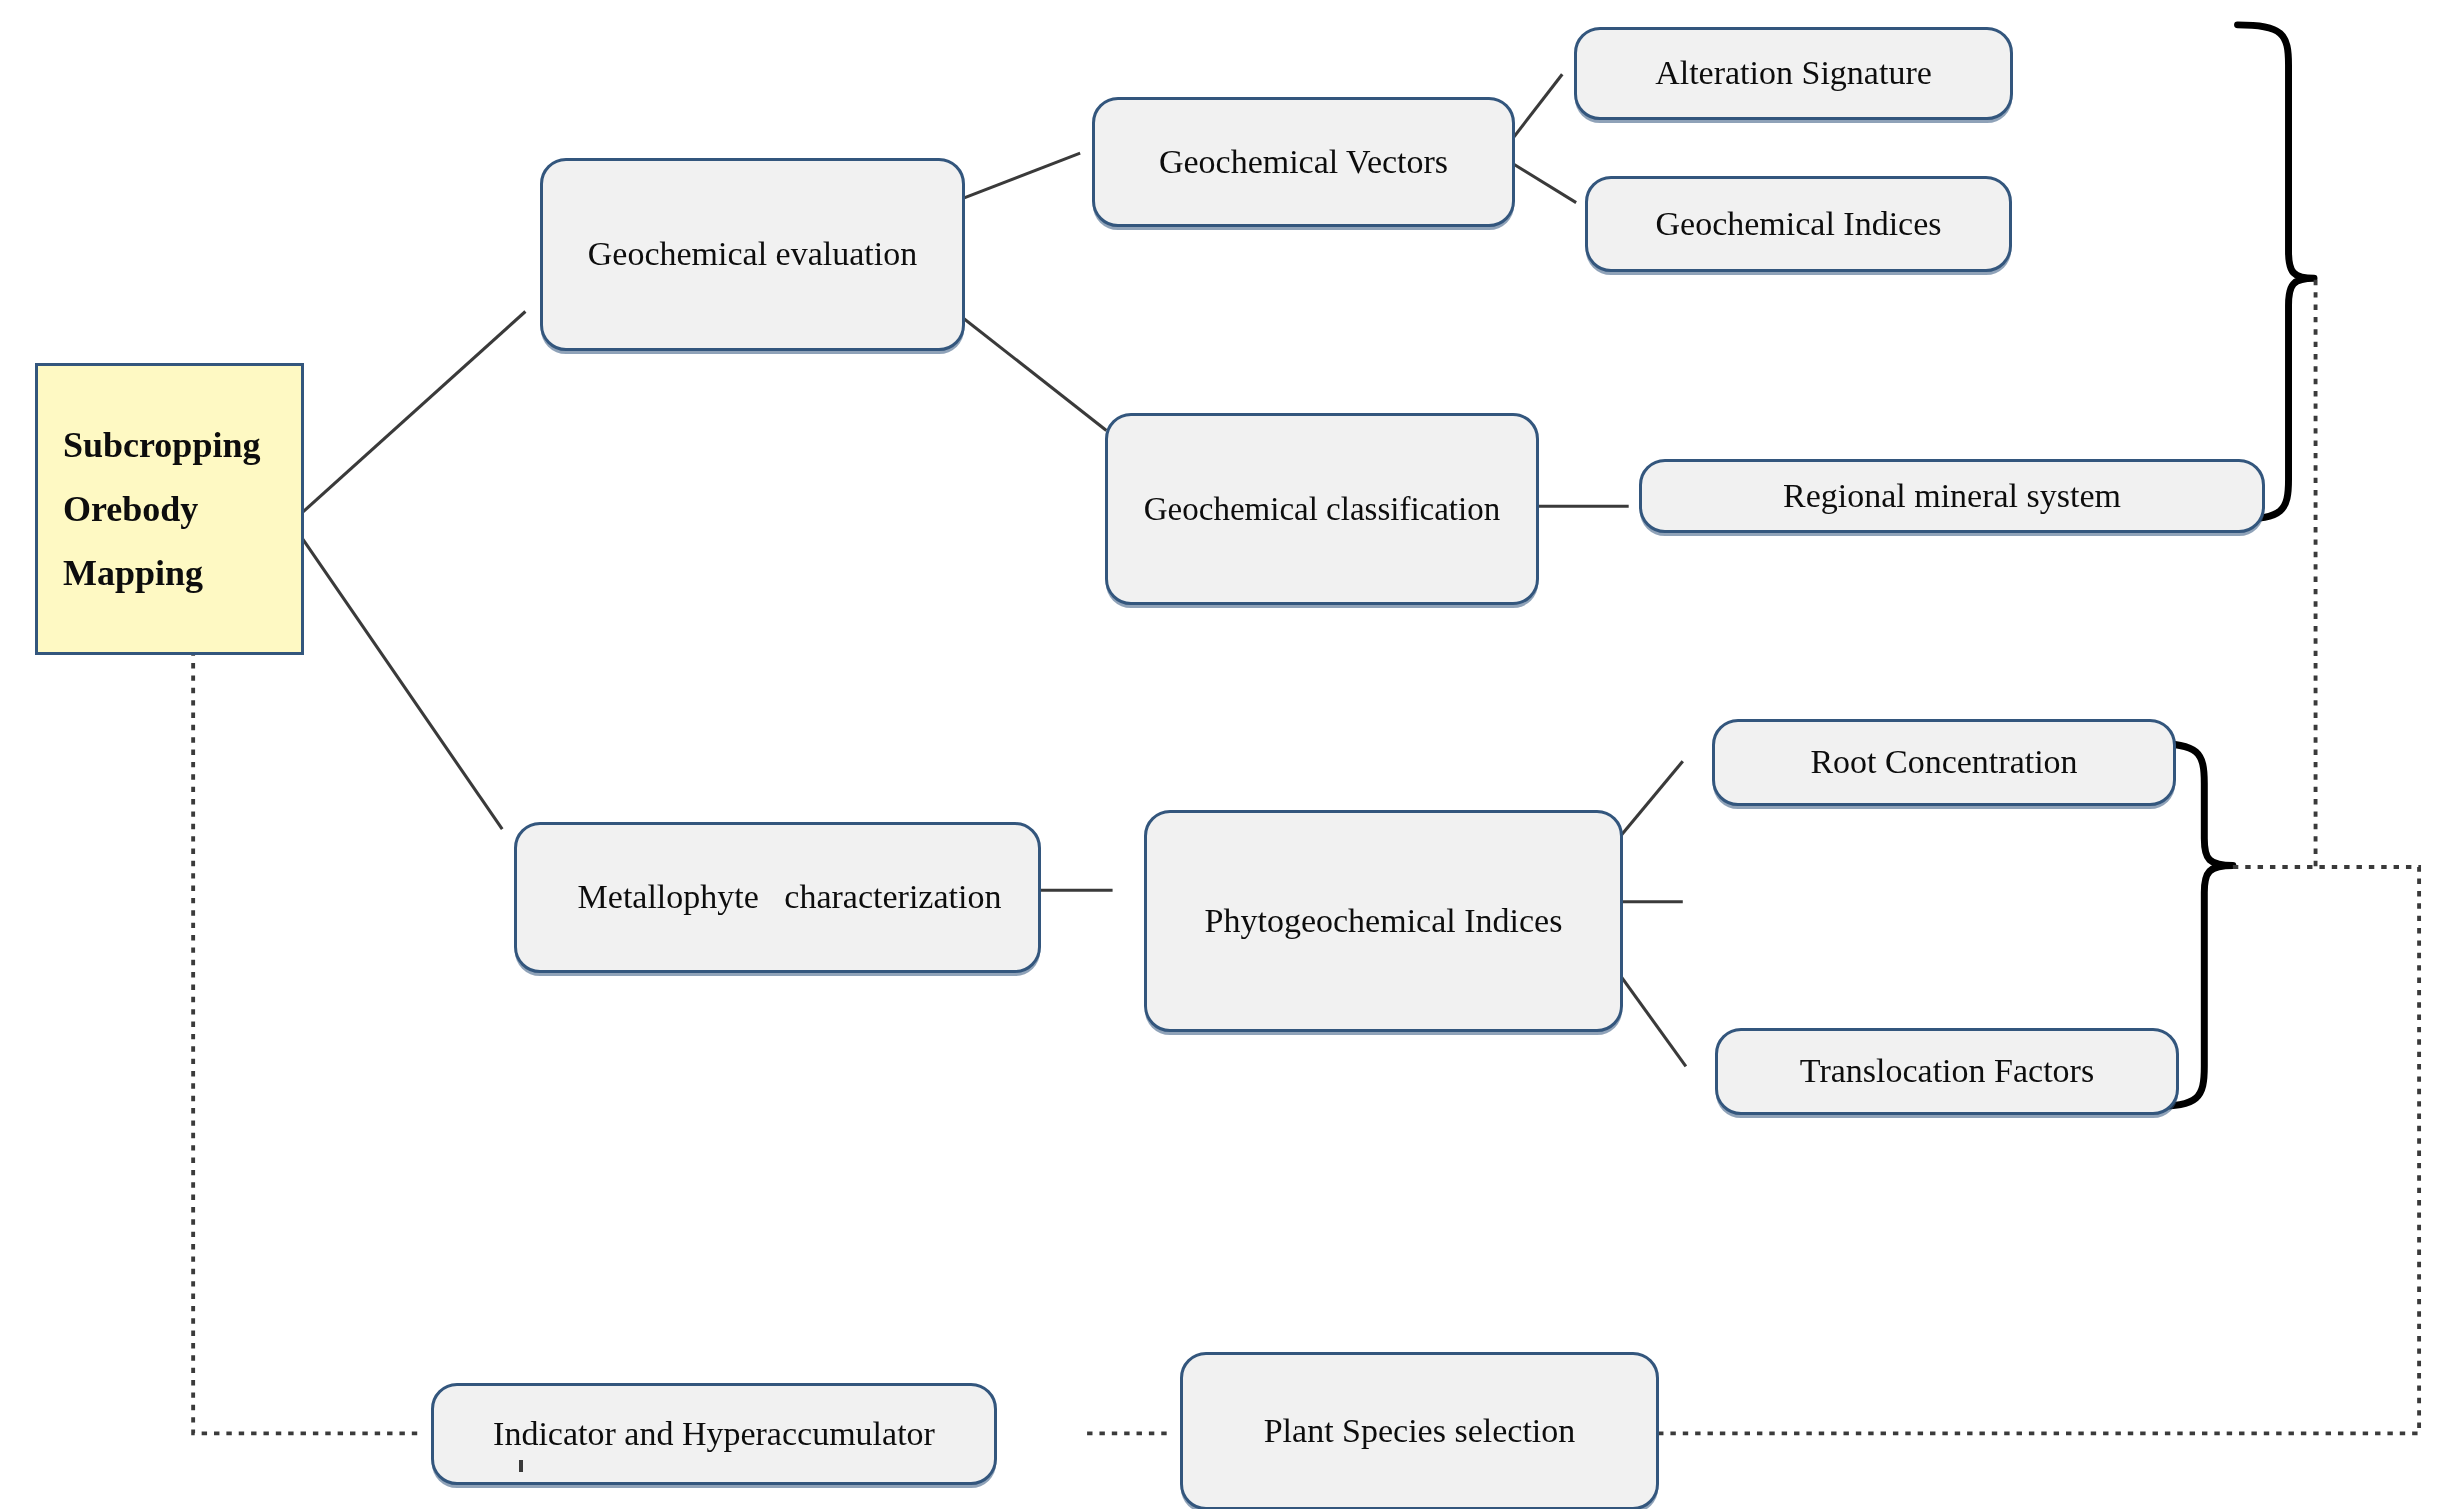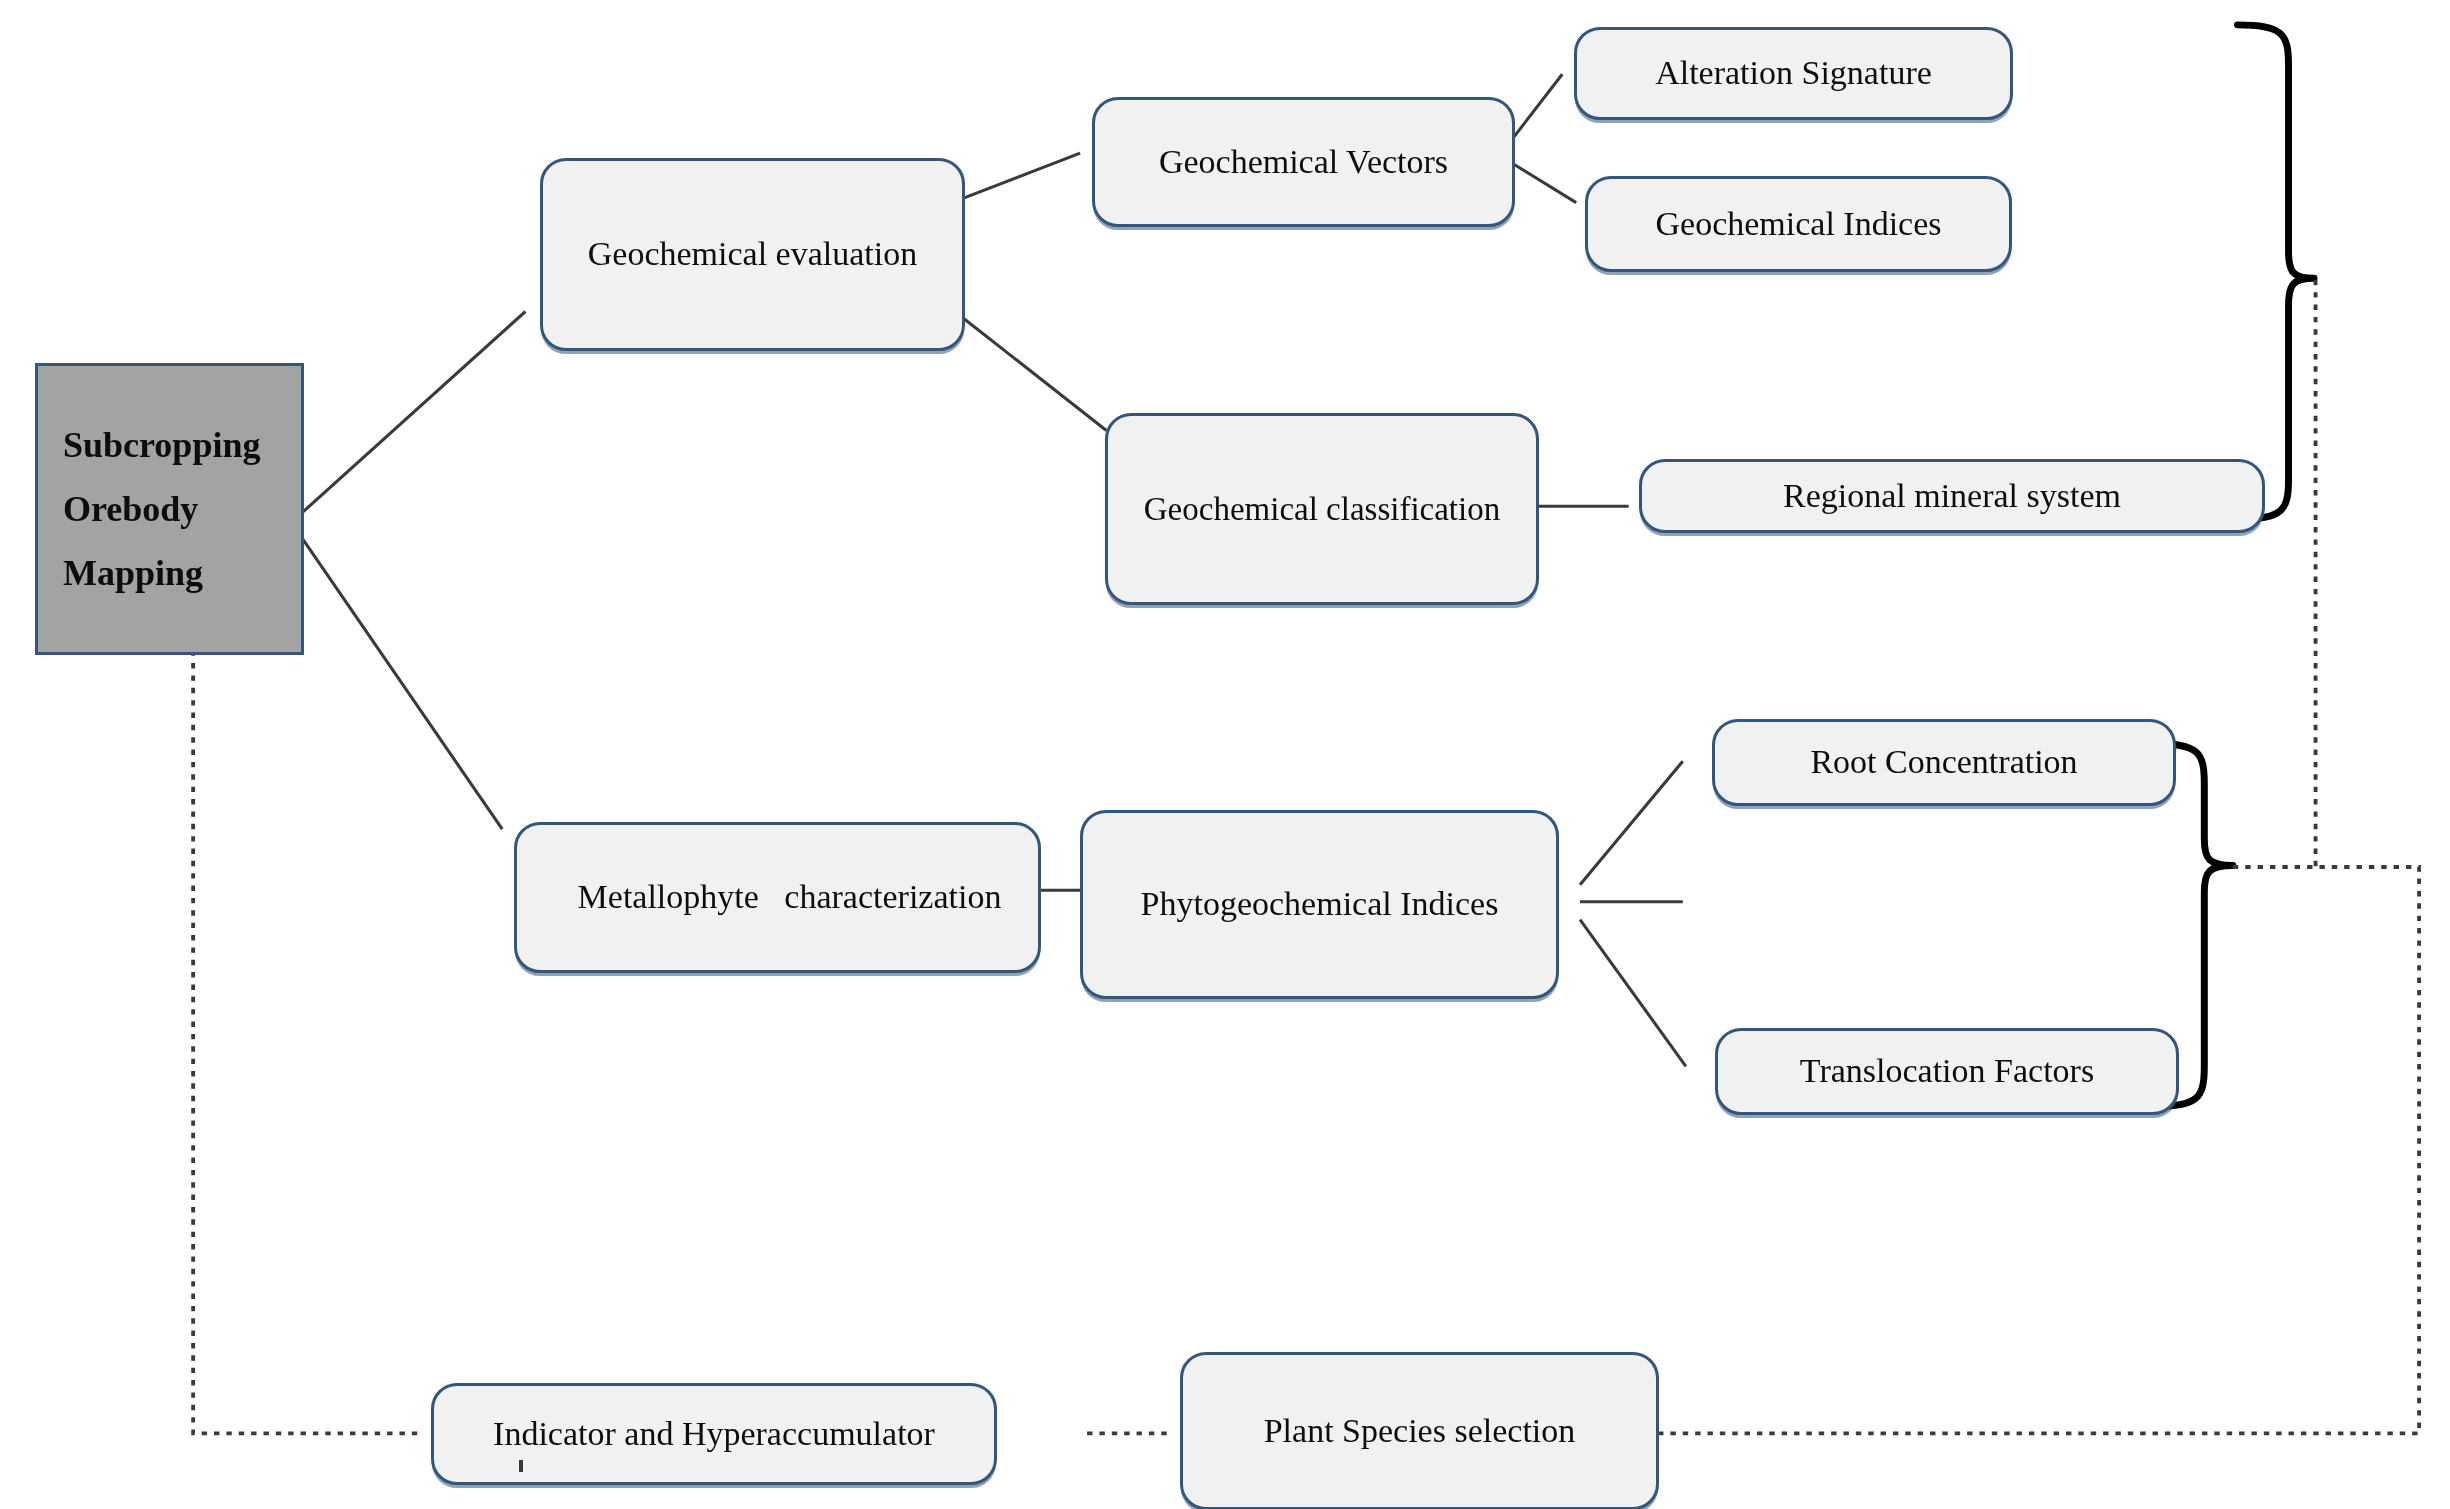--- a/index.html
+++ b/index.html
@@ -36,21 +36,21 @@
     border-radius: 26px;
     box-shadow: 0 3.9px 0 -0.8px rgba(51,86,125,0.55);
     font-size: 34px;
     line-height: 1.18;
     white-space: pre;
     z-index: 3;
     margin-left: 12px;
   }
   .node-root {
     border-radius: 0;
-    background: #a3a3a3;
+    background: #fef9c3;
     border: 3.1px solid #33567d;
     box-shadow: none;
     flex-direction: column;
     align-items: flex-start;
     justify-content: center;
     padding-left: 25px;
     font-weight: bold;
     font-size: 36px;
   }
   .node-root .line {
@@ -143,21 +143,21 @@
   <div class="node" style="left:1562px; top:27px; width:439px; height:93px;">Alteration Signature</div>
 
   <div class="node" style="left:1573px; top:176px; width:427px; height:96px;">Geochemical Indices</div>
 
   <div class="node" style="left:1093px; top:413px; width:434px; height:192px; font-size:33px;">Geochemical classification</div>
 
   <div class="node" style="left:1627px; top:459px; width:626px; height:74px;">Regional mineral system</div>
 
   <div class="node" style="left:502px; top:822px; width:527px; height:151px;padding-left:24px;">Metallophyte   characterization</div>
 
-  <div class="node" style="left:1068px; top:810px; width:479px; height:189px;">Phytogeochemical Indices</div>
+  <div class="node" style="left:1132px; top:810px; width:479px; height:222px;">Phytogeochemical Indices</div>
 
   <div class="node" style="left:1700px; top:719px; width:464px; height:87px;">Root Concentration</div>
 
 
   <div class="node" style="left:1703px; top:1028px; width:464px; height:87px;">Translocation Factors</div>
 
   <div class="node" style="left:419px; top:1383px; width:566px; height:102px;">Indicator and Hyperaccumulator</div>
   <span class="stray-mark" style="left:519px; top:1460px;"></span>
 
   <div class="node" style="left:1168px; top:1352px; width:479px; height:158px;">Plant Species selection</div>

